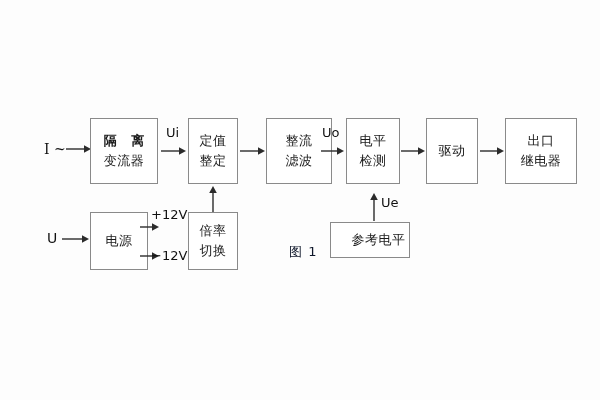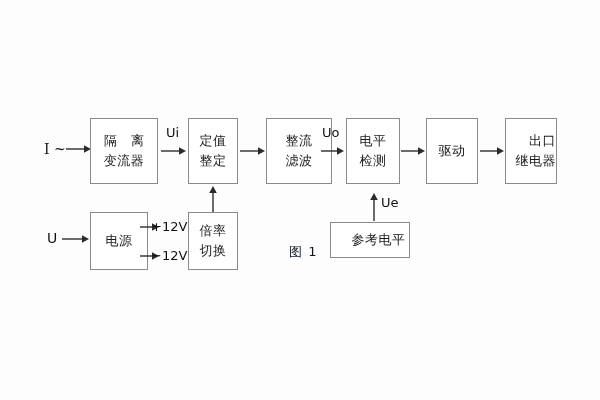--- a/index.html
+++ b/index.html
@@ -36,20 +36,21 @@
   }
   .block .ln {
     display: block;
     white-space: nowrap;
     padding: 3px 0;
     letter-spacing: 0.5px;
   }
   .block.wide-space .ln:first-child {
     letter-spacing: 5px;
     text-indent: 5px;
+    font-weight: bold;
   }
 
   
   .lbl {
     position: absolute;
     color: #111111;
     font-size: 13px;
     white-space: nowrap;
     line-height: 1;
     text-align: right;
@@ -152,21 +153,21 @@
     <span class="ln">驱动</span>
   </div>
 
   <div class="conn" style="left:480px; top:146px;">
     <svg width="25" height="10" viewBox="0 0 25 10">
       <line x1="0" y1="5" x2="18" y2="5"></line>
       <polygon points="17,1.2 24,5 17,8.8"></polygon>
     </svg>
   </div>
 
-  <div class="block" style="left:505px; top:118px; width:52px; height:66px;align-items:flex-end;">
+  <div class="block" style="left:505px; top:118px; width:72px; height:66px;">
     <span class="ln">出口</span>
     <span class="ln">继电器</span>
   </div>
 
   <div class="lbl" style="left:47px; top:231px; font-size:14px;">U</div>
 
   <div class="conn" style="left:62px; top:234px;">
     <svg width="28" height="10" viewBox="0 0 28 10">
       <line x1="0" y1="5" x2="21" y2="5"></line>
       <polygon points="20,1.2 27,5 20,8.8"></polygon>
@@ -176,21 +177,21 @@
   <div class="block" style="left:90px; top:212px; width:58px; height:58px;">
     <span class="ln">电源</span>
   </div>
 
   <div class="conn" style="left:140px; top:222px;">
     <svg width="20" height="10" viewBox="0 0 20 10">
       <line x1="0" y1="5" x2="13" y2="5"></line>
       <polygon points="12,1.2 19,5 12,8.8"></polygon>
     </svg>
   </div>
-  <div class="lbl" style="left:151px; top:220px;">+12V</div>
+  <div class="lbl" style="left:151px; top:208px;">+12V</div>
 
   <div class="conn" style="left:140px; top:251px;">
     <svg width="20" height="10" viewBox="0 0 20 10">
       <line x1="0" y1="5" x2="13" y2="5"></line>
       <polygon points="12,1.2 19,5 12,8.8"></polygon>
     </svg>
   </div>
   <div class="lbl" style="left:151px; top:249px;">−12V</div>
 
   <div class="block" style="left:188px; top:212px; width:50px; height:58px;">

